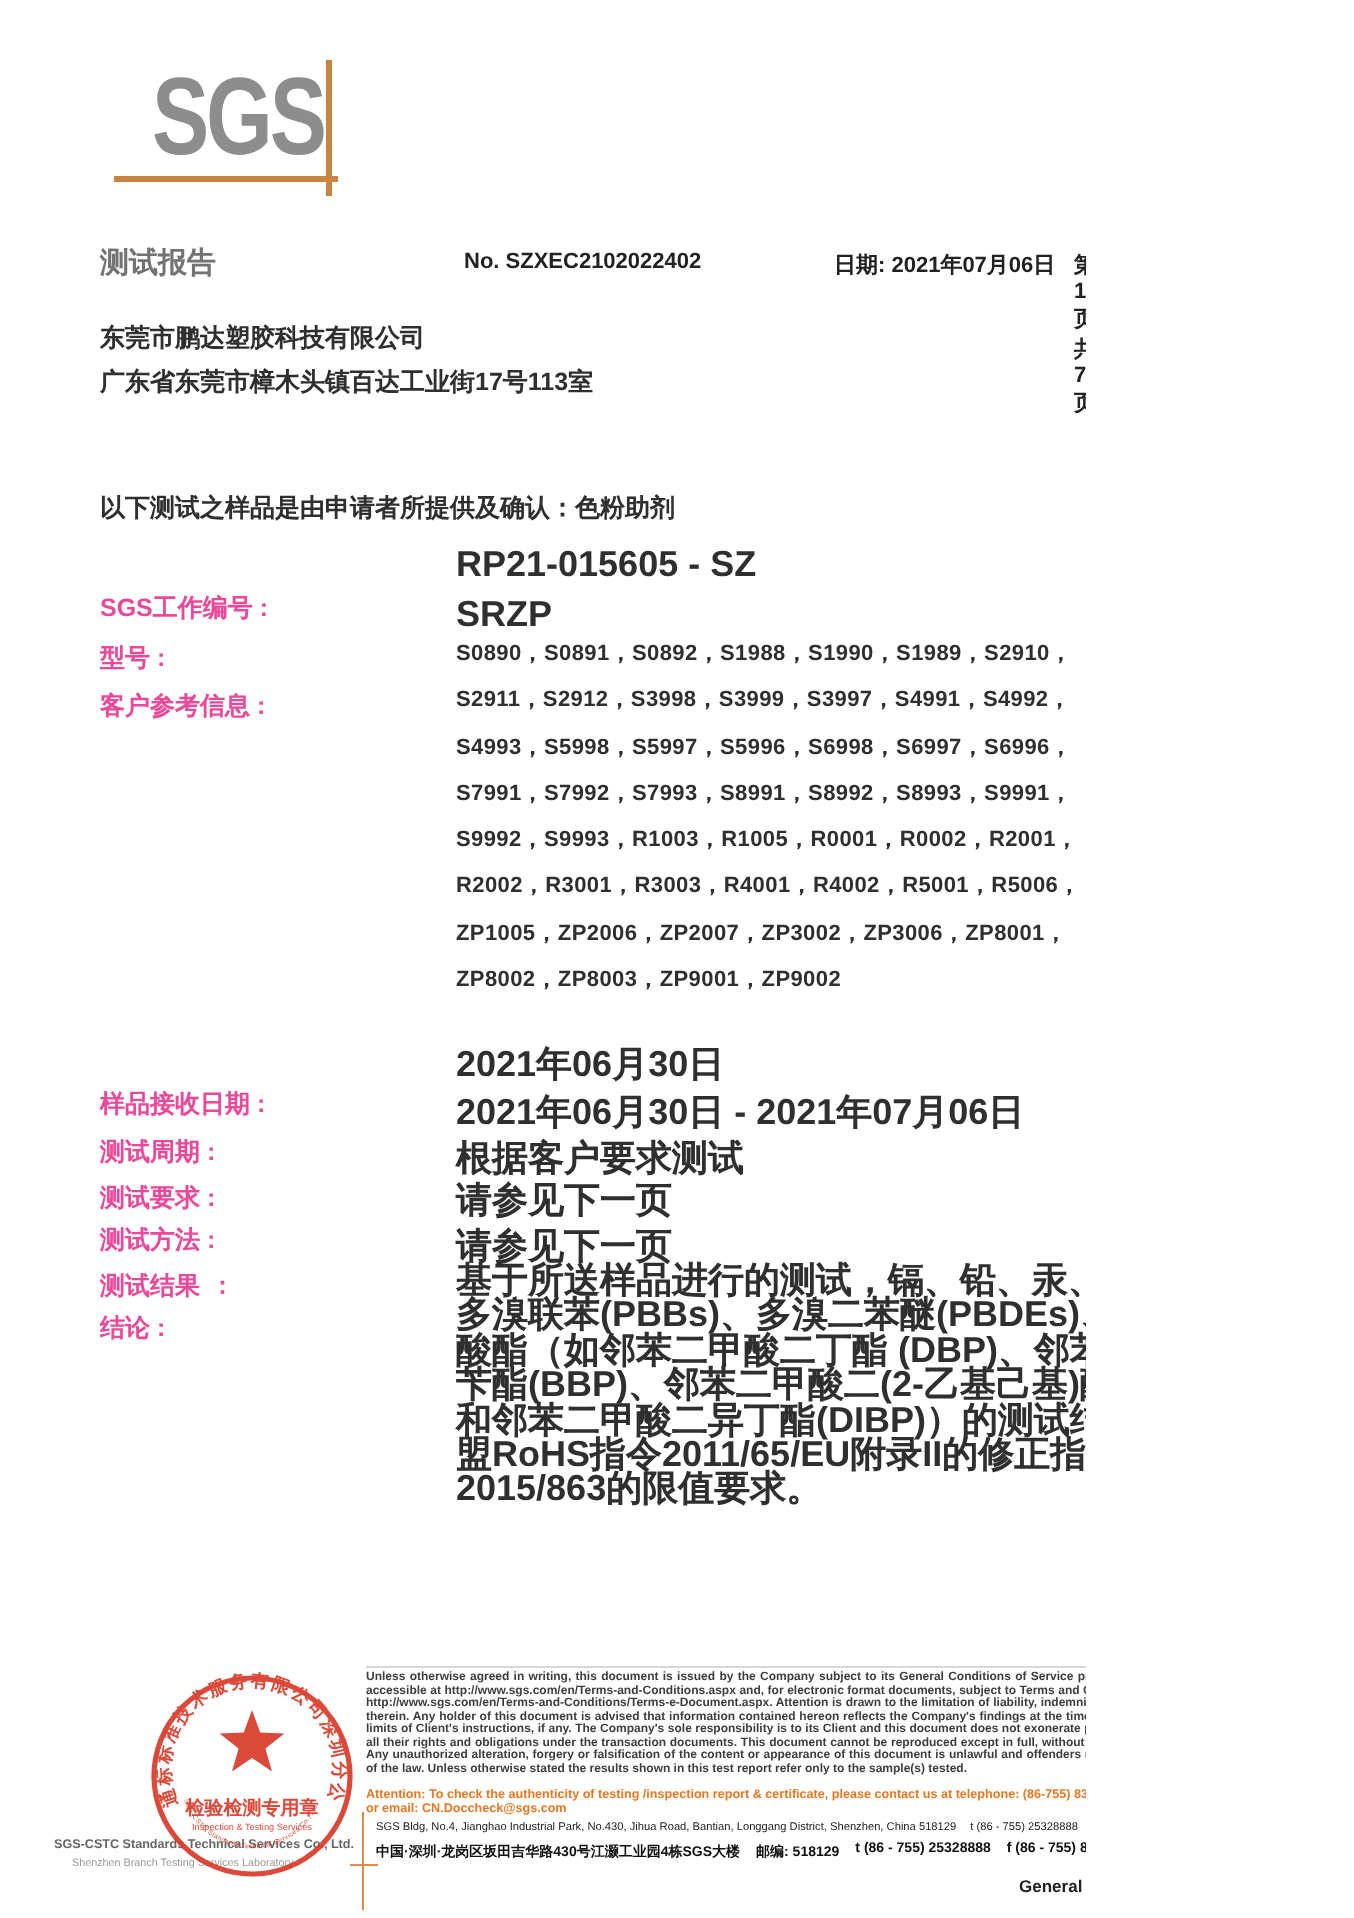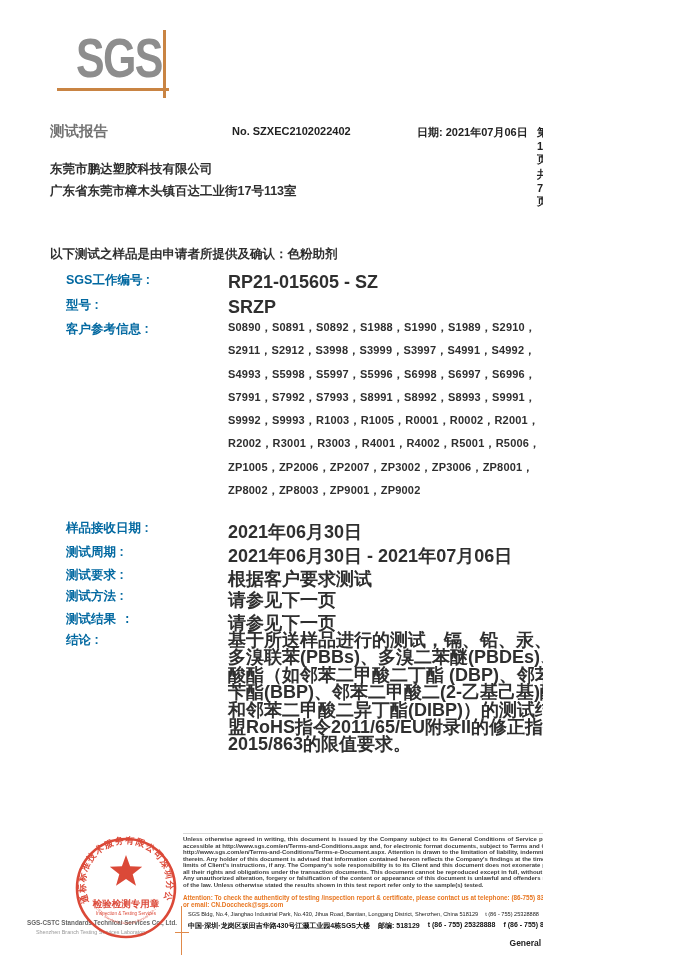--- a/index.html
+++ b/index.html
@@ -18,21 +18,21 @@
   .report-no{left:232px;}
   .hdate{left:417px;}
   .hpage{left:537px;}
 
   .client-name{left:50px;top:161px;font-size:12.5px;font-weight:600;}
   .client-addr{left:50px;top:183px;font-size:12.5px;font-weight:600;}
   .red-box{left:607px;top:161px;width:29px;height:19px;background:#e43b2a;}
 
   .intro{left:50px;top:246px;font-size:12.5px;font-weight:600;}
 
-  .flabel{left:66px;font-size:12.5px;font-weight:600;color:#0369a1;}
+  .flabel{left:50px;font-size:12.5px;font-weight:600;color:#ec4899;margin-top:24px;}
   .fvalue{left:228px;font-size:18px;font-weight:600;color:#2f2f2f;}
   .r-job{top:272px;}   .r-model{top:297px;}
   .r-recv{top:520px;}  .r-period{top:544px;}
   .r-req{top:567px;}   .r-method{top:588px;}
   .r-result{top:611px;font-family:Liberation Mono, monospace;}.r-concl{top:632px;}
   .ref-label{top:321px;}
   .ref-lines{left:228px;top:316px;font-size:11px;font-weight:600;line-height:23.3px;letter-spacing:.2px;}
   .concl-text{width:408px;line-height:17.4px;}
 
   

